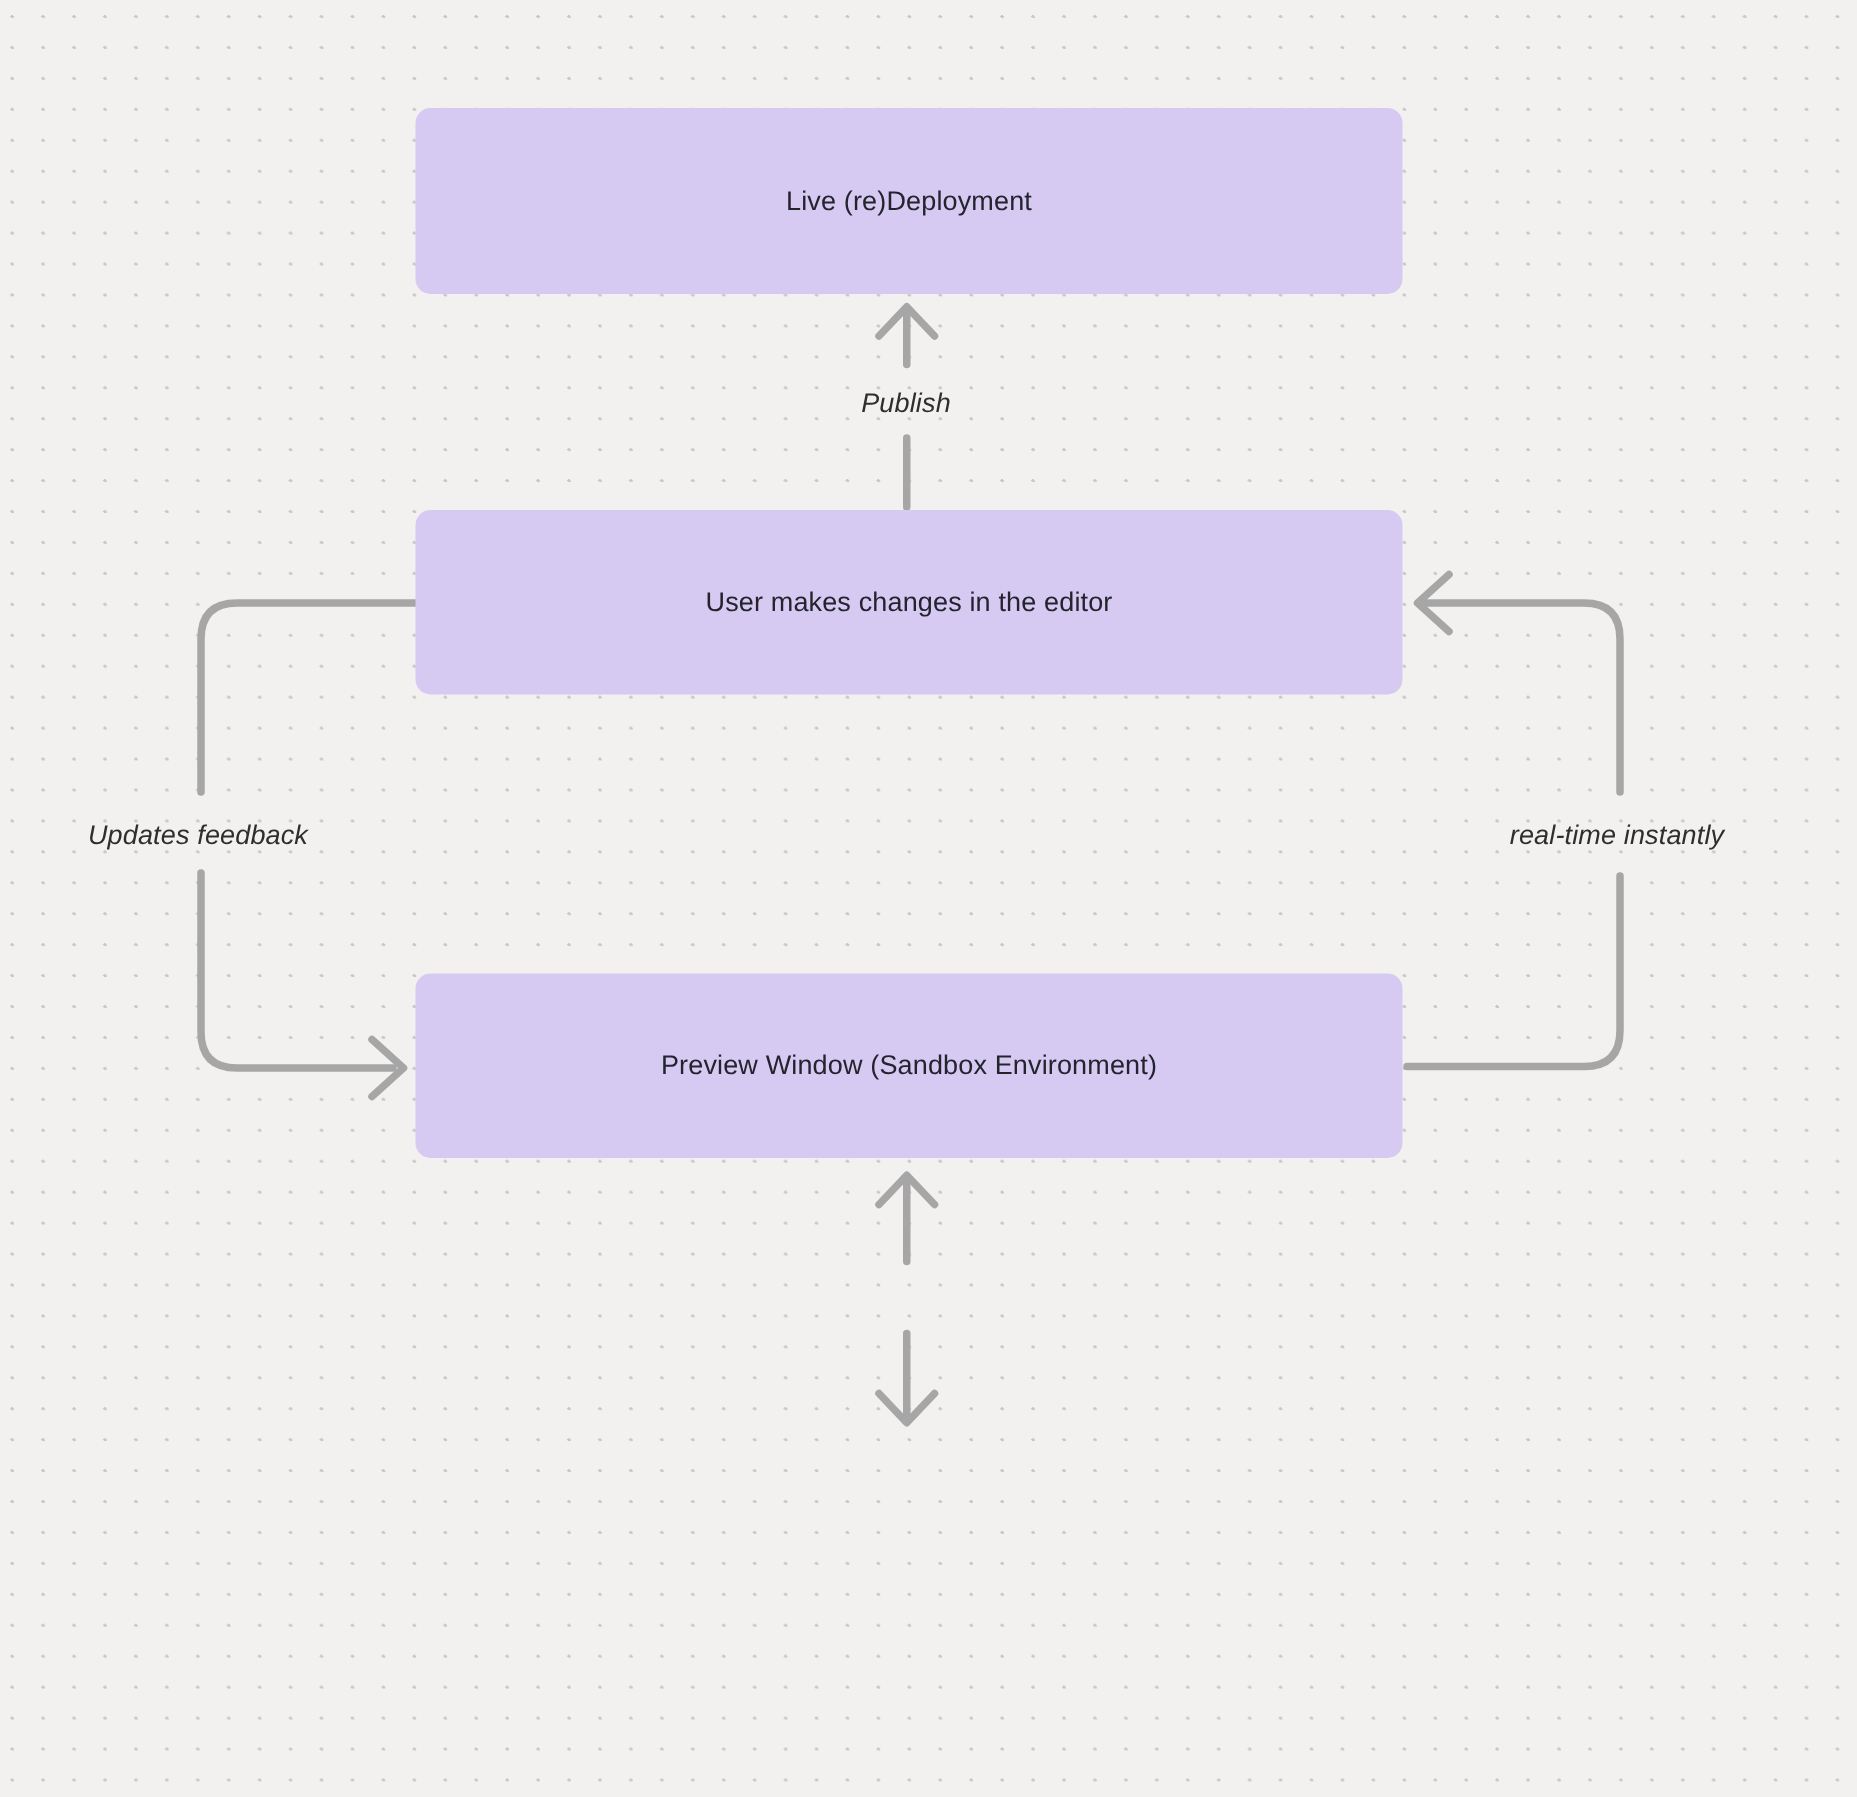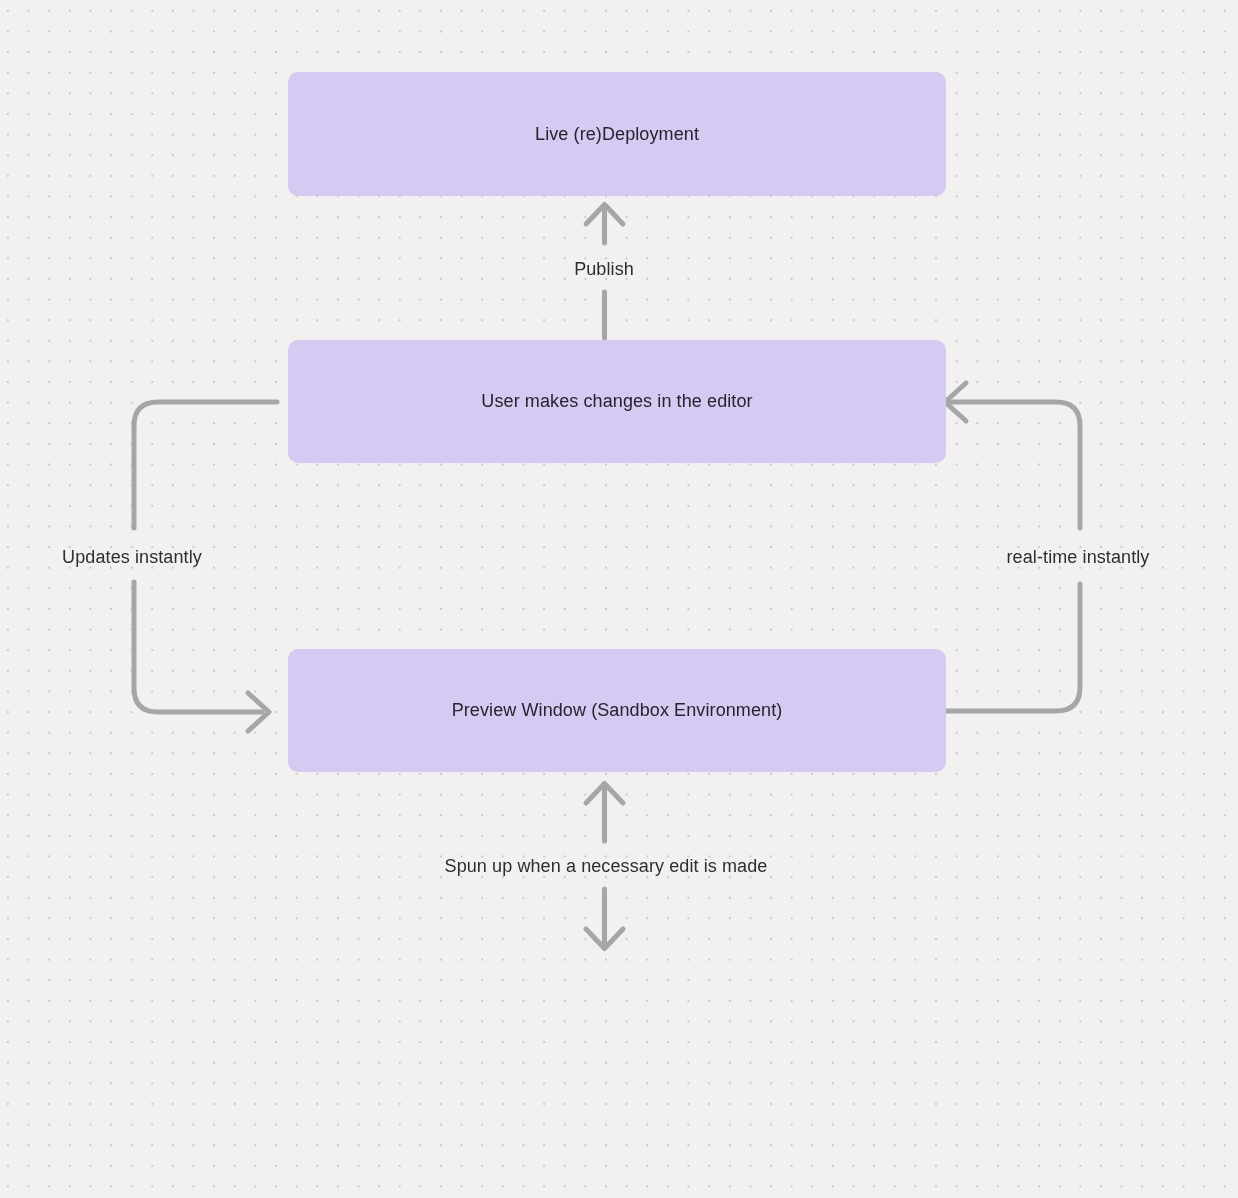--- a/index.html
+++ b/index.html
@@ -30,41 +30,42 @@
   }
   .edges path {
     fill: none;
     stroke: var(--arrow);
     stroke-width: 5;
     stroke-linecap: round;
     stroke-linejoin: round;
   }
   .node {
     position: absolute;
-    left: 288px;
+    left: 277px;
     width: 658px;
     height: 123px;
     background: var(--node-fill);
     border-radius: 10px;
     display: flex;
     align-items: center;
     justify-content: center;
   }
   .node span {
     font-size: 18px;
     color: var(--node-text);
     letter-spacing: 0.1px;
   }
   .edge-label {
     position: absolute;
     transform: translate(-50%, -50%);
     font-size: 18px;
     color: var(--label-text);
     white-space: nowrap;
     letter-spacing: 0.1px;
+    font-style: italic;
   }
 </style>
 </head>
 <body>
 
 <div class="canvas">
 
   <svg class="edges" viewBox="0 0 1238 1198" xmlns="http://www.w3.org/2000/svg">
 
     <g>
@@ -101,19 +102,18 @@
     <span>User makes changes in the editor</span>
   </div>
 
   <div class="node" style="top:649px">
     <span>Preview Window (Sandbox Environment)</span>
   </div>
 
 
   <div class="edge-label" style="left:604px;top:269px">Publish</div>
 
-  <div class="edge-label" style="left:132px;top:557px">Updates instantly</div>
+  <div class="edge-label" style="left:132px;top:557px">Updates feedback</div>
 
   <div class="edge-label" style="left:1078px;top:557px">real-time instantly</div>
 
-  <div class="edge-label" style="left:606px;top:866px">Spun up when a necessary edit is made</div>
 
 </div>
 
 </body></html>

